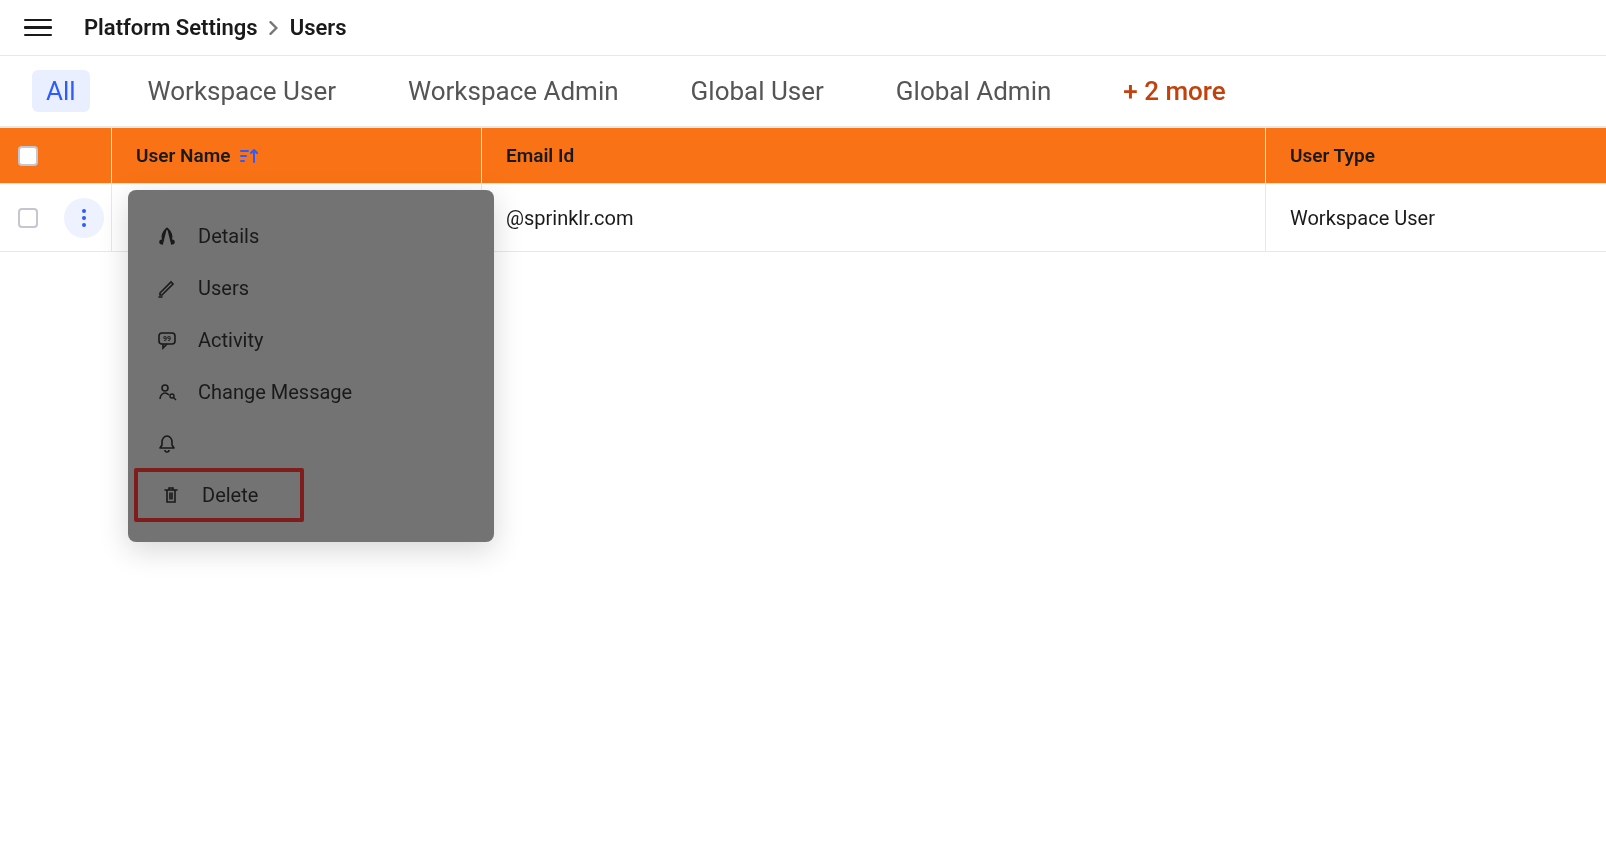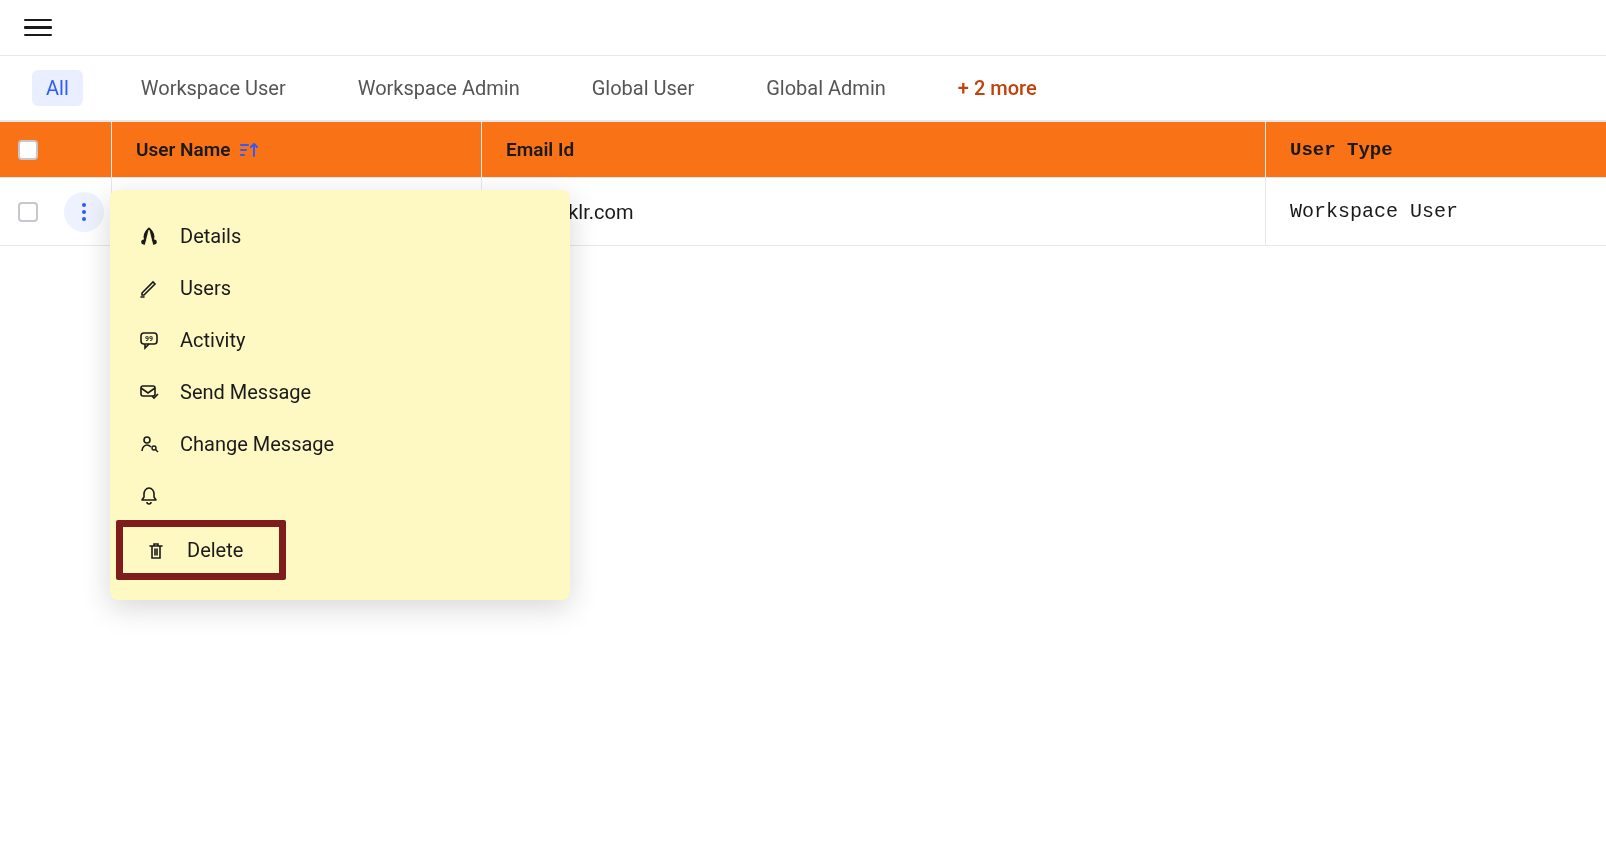--- a/index.html
+++ b/index.html
@@ -27,40 +27,40 @@
     margin-right: 32px;
   }
   .hamburger span { display:block; height:2.5px; background:#1a1a1a; border-radius:1px; }
   .breadcrumb { display:flex; align-items:center; gap:10px; font-size:22px; font-weight:600; }
   .breadcrumb .chev { color:#777; }
 
   
   .tabsrow {
     display:flex; align-items:center; gap:44px;
     padding: 14px 32px;
-    font-size: 20px;
+    font-size: 26px;
     color:#555;
     border-bottom: 2px solid #e8e8eb;
   }
   .tab { cursor:pointer; padding:6px 14px; border-radius:6px; }
   .tab.active { background:#eaefff; color:#2d5bff; }
   .tab.more { color:#c2410c; font-weight:500; }
 
   
   .thead {
     display:flex; align-items:center; height:56px;
     background:#f97316; border-bottom:1px solid #e8e8eb;
     font-size:19px; font-weight:600; color:#1a1a1a;
   }
   .col-check { width:56px; display:flex; align-items:center; justify-content:center; }
   .col-actions { width:56px; border-right:1px solid #e8e8eb; height:100%; }
   .col-name { flex:0 0 370px; padding-left:24px; display:flex; align-items:center; gap:10px; border-right:1px solid #e8e8eb; height:100%; }
   .col-email { flex:1 1 auto; padding-left:24px; border-right:1px solid #e8e8eb; height:100%; display:flex; align-items:center; }
   .col-status { flex:0 0 270px; padding-left:24px; border-right:1px solid #e8e8eb; height:100%; display:flex; align-items:center; }
-  .col-type { flex:0 0 340px; padding-left:24px; height:100%; display:flex; align-items:center;font-family:Liberation Mono, monospace; }
+  .col-type { flex:0 0 340px; padding-left:24px; height:100%; display:flex; align-items:center; }
 
   .sorticon { color:#2d5bff; font-size:18px; }
 
   
   .trow {
     display:flex; align-items:center; height:68px;
     border-bottom:1px solid #e8e8eb;
     font-size:20px;
   }
   .trow .col-actions { width:56px; display:flex; align-items:center; justify-content:center; height:100%; }
@@ -74,54 +74,62 @@
     width:20px; height:20px; border:2px solid #c6c6d0; border-radius:4px; background:#fff; cursor:pointer;
   }
 
   .status-dot {
     width:10px; height:10px; border-radius:50%; background:#35c77e; display:inline-block; margin-right:12px;
   }
 
   
   .context-menu {
     position:absolute;
-    left:110px; top:190px;
-    width:460px;
-    background:#fef9c3;
+    left:128px; top:190px;
+    width:366px;
+    background:#737373;
     border-radius:8px;
     box-shadow: 0 8px 30px rgba(0,0,0,0.16);
     padding: 20px 0;
     z-index: 100;
   }
   .menu-item {
     display:flex; align-items:center; gap:20px;
     padding: 14px 28px;
     font-size:20px; color:#1a1a1a;
     cursor:pointer;
   }
   .menu-item .mi-icon { width:22px; height:22px; display:flex; align-items:center; justify-content:center; color:#1a1a1a; }
   .menu-item.highlighted {
-    border: 7px solid #7f1d1d;
+    border: 4px solid #7f1d1d;
     border-radius:2px;
     margin: 0 6px;
     padding: 11px 22px;
     width:170px;
-    align-items:flex-end;
   }
 
   svg { display:block; }
 </style>
 </head>
 <body>
 
 <div class="topbar">
   <div class="hamburger">
     <span></span>
       <span></span>
       <span></span>
+  </div>
+  <div class="breadcrumb">
+    <span>Platform Settings</span>
+    <span class="chev">
+      <svg width="12" height="14" viewBox="0 0 8 12">
+          <path d="M1 1 L6 6 L1 11" stroke="#777" stroke-width="2" fill="none" stroke-linecap="round"></path>
+        </svg>
+    </span>
+    <span>Users</span>
   </div>
 </div>
 
 <div class="tabsrow">
   <span class="tab active">All</span>
   <span class="tab">Workspace User</span>
   <span class="tab">Workspace Admin</span>
   <span class="tab">Global User</span>
   <span class="tab">Global Admin</span>
   <span class="tab more">+ 2 more</span>
@@ -195,30 +203,20 @@
     <span class="mi-icon">
       <svg width="20" height="20" viewBox="0 0 20 20">
           <rect x="2" y="3" width="16" height="11" rx="3" stroke="#1a1a1a" stroke-width="1.6" fill="none"></rect>
           <path d="M6 14 L6 18 L10 14" stroke="#1a1a1a" stroke-width="1.6" fill="none"></path>
           <text x="10" y="11" font-size="7" text-anchor="middle" fill="#1a1a1a" font-weight="700">99</text>
         </svg>
     </span>
     <span>Activity</span>
   </div>
 
-  <div class="menu-item">
-    <span class="mi-icon">
-      <svg width="20" height="20" viewBox="0 0 20 20">
-          <rect x="2" y="4" width="14" height="10" rx="2" stroke="#1a1a1a" stroke-width="1.6" fill="none"></rect>
-          <path d="M2 6 L9 11 L16 6" stroke="#1a1a1a" stroke-width="1.6" fill="none"></path>
-          <path d="M13 14 L15 16 L19 12" stroke="#1a1a1a" stroke-width="1.6" fill="none"></path>
-        </svg>
-    </span>
-    <span>Send Message</span>
-  </div>
 
   <div class="menu-item">
     <span class="mi-icon">
       <svg width="20" height="20" viewBox="0 0 20 20">
           <circle cx="8" cy="6" r="3" stroke="#1a1a1a" stroke-width="1.6" fill="none"></circle>
           <path d="M3 17 C3 13 6 11 8 11 C10 11 11 12 12 13" stroke="#1a1a1a" stroke-width="1.6" fill="none"></path>
           <circle cx="15" cy="14" r="2" stroke="#1a1a1a" stroke-width="1.4" fill="none"></circle>
           <path d="M16.5 15.5 L19 18" stroke="#1a1a1a" stroke-width="1.4"></path>
         </svg>
     </span>

